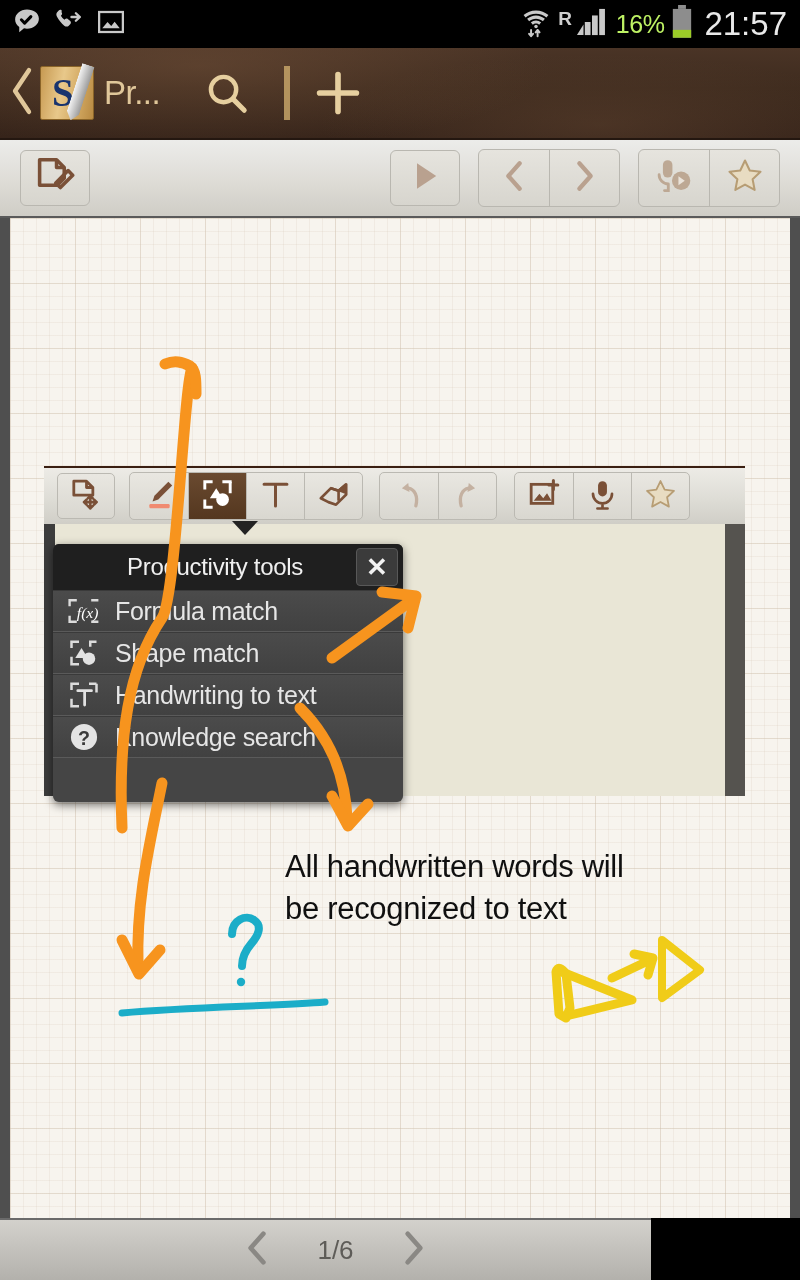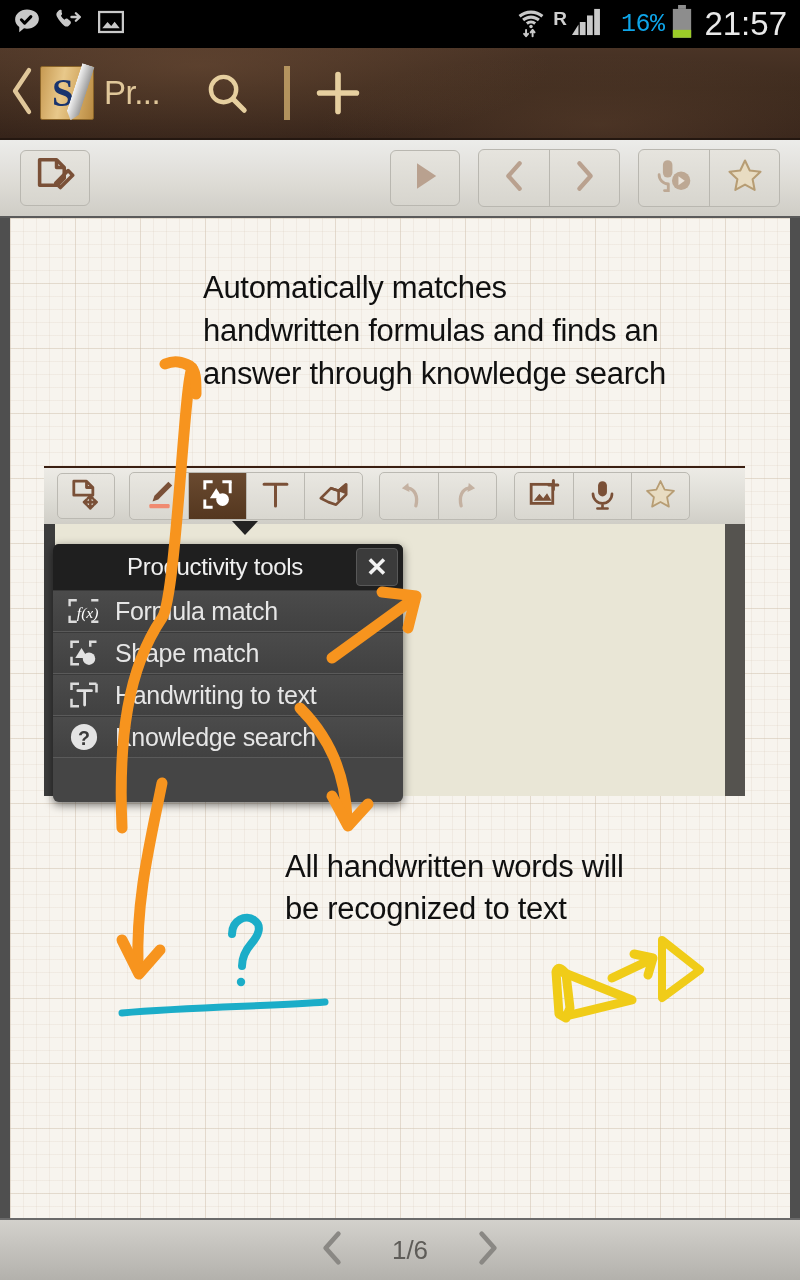--- a/index.html
+++ b/index.html
@@ -15,23 +15,22 @@
     position: absolute; top: 0; left: 0; width: 800px; height: 48px;
     background: #000; display: flex; align-items: center;
   }
   #status-left { display: flex; align-items: center; gap: 12px; padding-left: 12px; }
   #status-right {
     margin-left: auto; display: flex; align-items: center;
     gap: 7px; padding-right: 13px;
   }
   .sb-icon { display: block; }
   #battery-pct {
-    color: #0ea5e9; font-size: 25px; letter-spacing: -0.5px;
-    font-family: Liberation Mono, monospace;
-    margin-left: 10px;
+    color: #bef264; font-size: 25px; letter-spacing: -0.5px;
+    font-family: Liberation Sans, sans-serif;
   }
   #clock {
     color: #e9e9e9; font-size: 33px; letter-spacing: 0px;
     font-family: "Liberation Sans", sans-serif; margin-left: 4px;
   }
   #roaming-r { color: #cfcfcf; font-size: 19px; font-weight: bold; align-self: flex-start; margin-top: 3px; margin-right: -4px;}
 
   
   #app-bar {
     position: absolute; top: 48px; left: 0; width: 800px; height: 92px;
@@ -180,21 +179,21 @@
     border-top: 1px solid #3a3a3a;
   }
   .popup-item .pi-icon { width: 62px; display: flex; align-items: center; justify-content: center; }
   .popup-item .pi-label { color: #e6e6e6; font-size: 25px; letter-spacing: -0.3px; }
 
   
   #annot { position: absolute; left: 0; top: 0; width: 780px; height: 1000px; pointer-events: none; }
 
   
   #bottom-bar {
-    position: absolute; top: 1218px; left: 0; width: 800px; height: 62px;
+    position: absolute; top: 1218px; left: 0; width: 651px; height: 62px;
     background: linear-gradient(180deg,#d3d1cc 0%, #c3c1bc 50%, #b3b1ac 100%);
     border-top: 2px solid #6a6a6a;
     display: flex; align-items: center; justify-content: center; gap: 44px; padding-left: 20px;
   }
   #page-indicator { color: #5e5c58; font-size: 26px; letter-spacing: 0px; }
 </style>
 </head>
 <body>
 
 <div id="screen">
@@ -484,23 +483,20 @@
             <svg width="34" height="34" viewBox="0 0 26 26">
               <circle cx="13" cy="13" r="10" fill="#e4e4e4"></circle>
               <text x="13" y="19" text-anchor="middle" font-family="Liberation Sans, sans-serif" font-weight="bold" font-size="15" fill="#3a3a3a">?</text>
             </svg>
           </span>
           <span class="pi-label">Knowledge search</span>
         </div>
       </div>
     </div>
 
-    <div class="note-text" id="txt-formula">Automatically matches
-handwritten formulas and finds an
-answer through knowledge search</div>
     <div class="note-text" id="txt-words">All handwritten words will
 be recognized to text</div>
 
     <svg id="annot" viewBox="0 0 780 1000">
 
       <g>
         <path d="M112 610 C108 520, 118 450, 152 400 C166 380, 174 166, 182 150" stroke="#f7941e" stroke-width="11" fill="none" stroke-linecap="round"></path>
         <path d="M155 146 C165 142, 172 144, 180 148 C186 152, 186 162, 186 176" stroke="#f7941e" stroke-width="11" fill="none" stroke-linecap="round"></path>
       </g>
 

